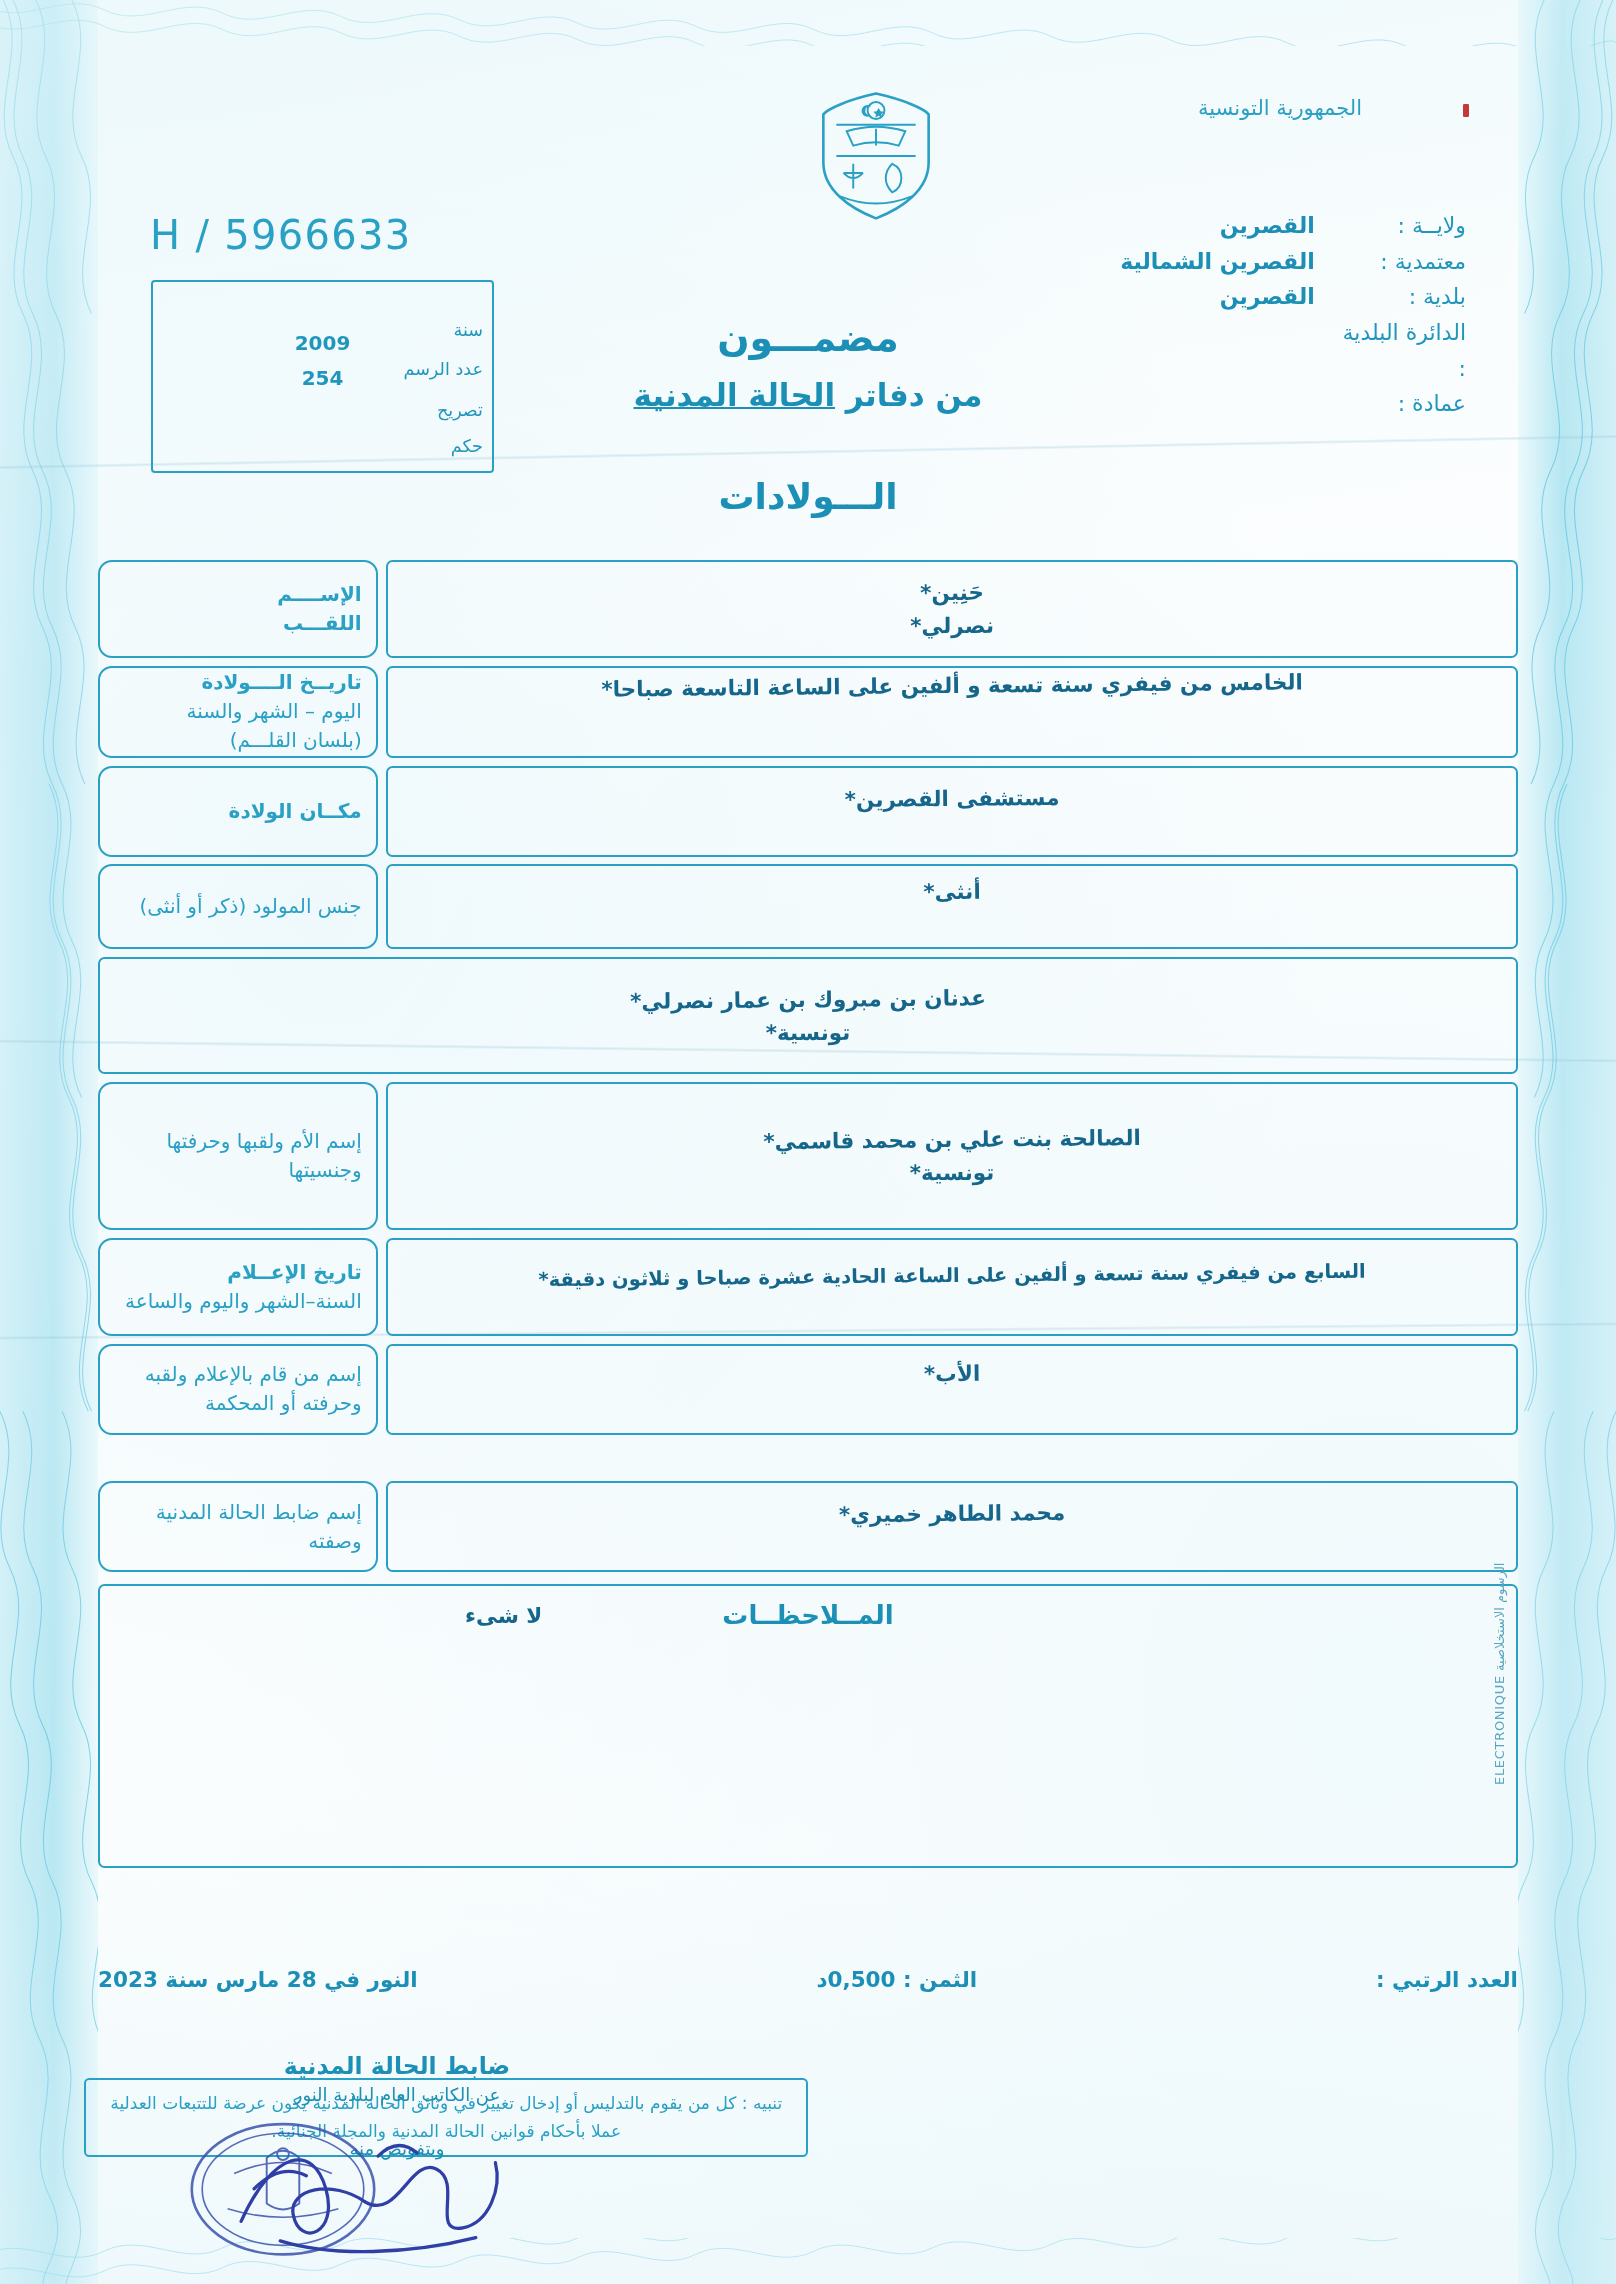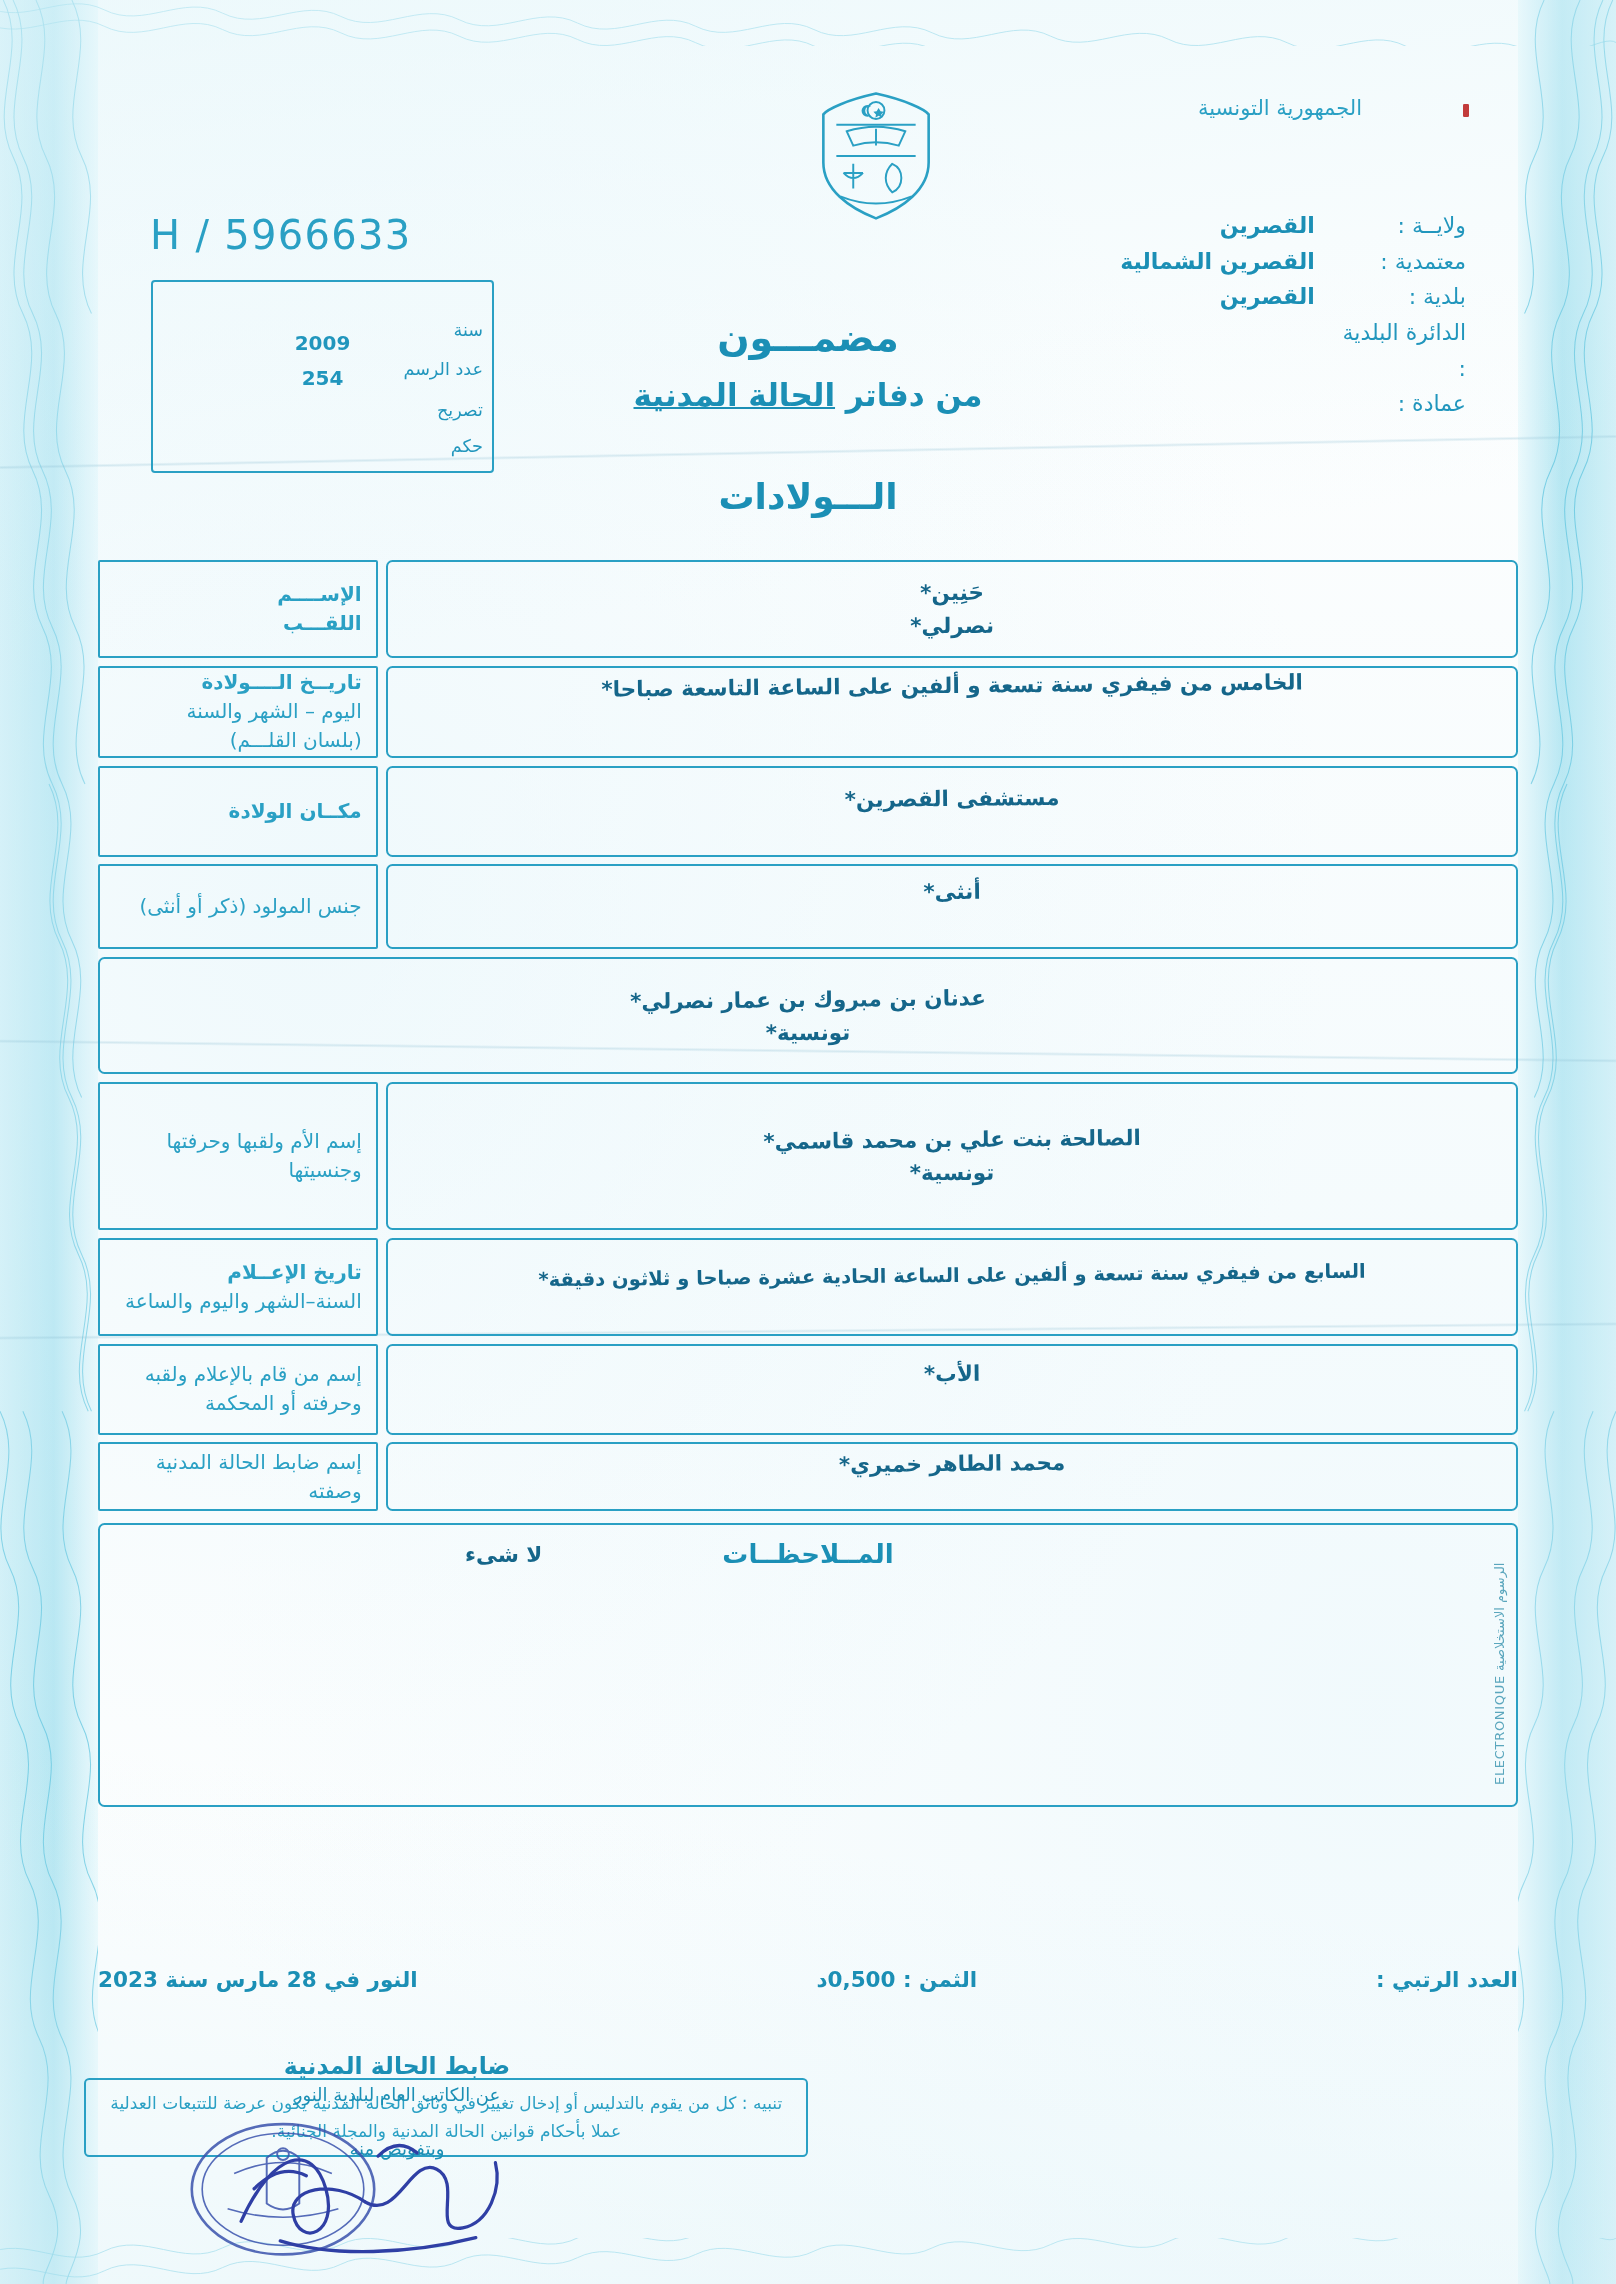--- a/index.html
+++ b/index.html
@@ -174,21 +174,21 @@
   .row {
     display: flex;
     align-items: stretch;
     margin-bottom: 7.8px;
     gap: 7.8px;
   }
   .cell-label {
     width: 280px;
     flex: 0 0 280px;
     border: 2px solid #2aa0c4;
-    border-radius: 2px;
+    border-radius: 14px;
     padding: 6.5px 14.3px;
     box-sizing: border-box;
     display: flex;
     flex-direction: column;
     justify-content: center;
     font-size: 20px;
     line-height: 1.45;
     color: #2aa0c4;
   }
   .cell-label .lbl-main { font-weight: bold; }
@@ -216,21 +216,21 @@
   .hand.line2 { transform: rotate(-0.3deg); }
 
   .h-name   { height: 98px; }
   .h-date   { height: 92px; }
   .h-place  { height: 91px; }
   .h-sex    { height: 85px; }
   .h-father { height: 117px; }
   .h-mother { height: 148px; }
   .h-decl   { height: 98px; }
   .h-who    { height: 91px; }
-  .h-officer{ height: 69px; }
+  .h-officer{ height: 91px; margin-top: 39px; }
 
   
   .obs {
     margin-top: 11.7px;
     border: 2px solid #2aa0c4;
     border-radius: 6.5px;
     height: 280px;
     position: relative;
   }
   .obs-title {

